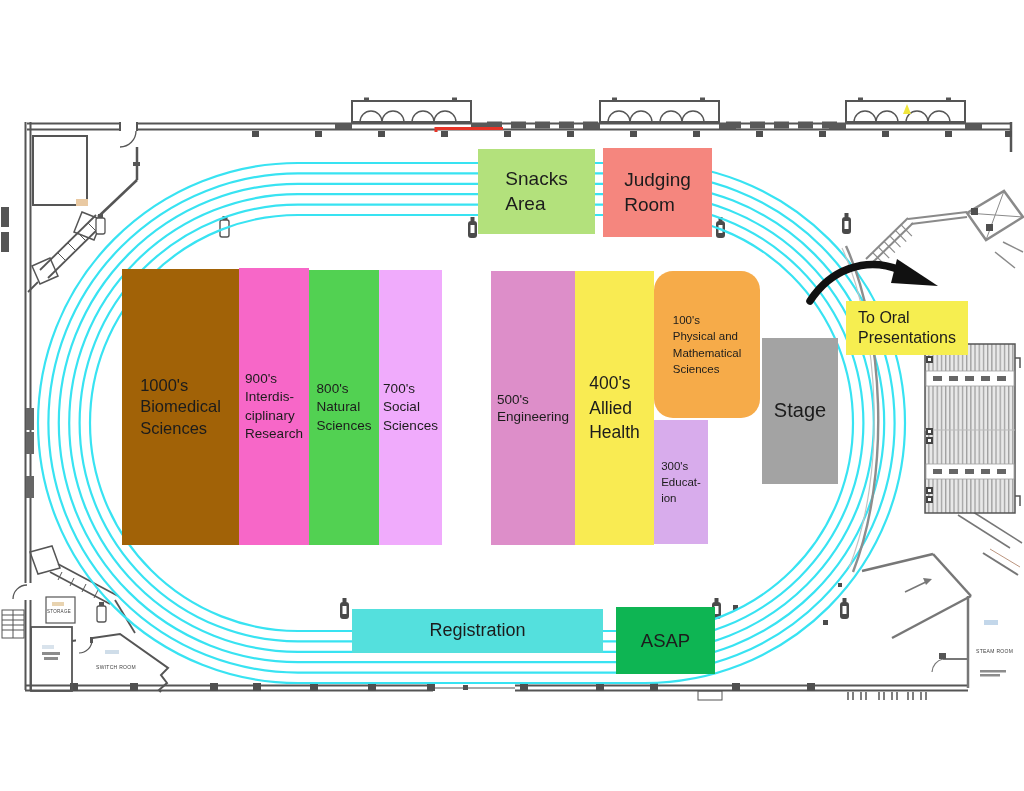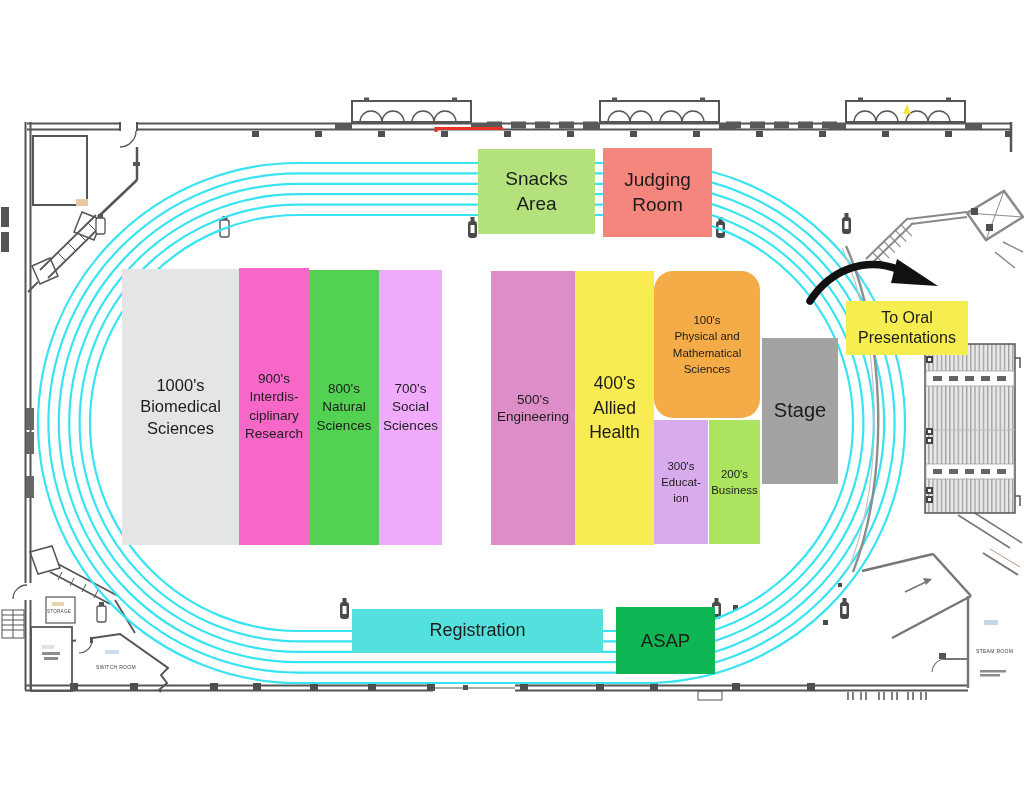--- a/index.html
+++ b/index.html
@@ -1,20 +1,20 @@
 <!DOCTYPE html>
 <html><head>
 <meta charset="utf-8">
 <style>
   html,body{margin:0;padding:0;background:#ffffff;}
   .canvas{position:relative;width:1024px;height:791px;background:#ffffff;overflow:hidden;
           font-family:"Liberation Sans",sans-serif;}
   .plan-svg{position:absolute;left:0;top:0;z-index:1;}
   .zone{position:absolute;z-index:3;display:flex;align-items:center;justify-content:center;
-        text-align:center;white-space:pre-line;color:#1c1c1c;line-height:1.28;}
+        text-align:left;white-space:pre-line;color:#1c1c1c;line-height:1.28;}
   .plan-label{position:absolute;z-index:2;color:#3f3f3f;font-size:5px;letter-spacing:.3px;
               white-space:nowrap;}
 </style>
 </head>
 <body>
 
 <div class="canvas">
 
 <svg class="plan-svg" width="1024" height="791" viewBox="0 0 1024 791">
 
@@ -312,21 +312,21 @@
     <polygon points="938,286 897,259 891,283" fill="#111"></polygon>
   </g>
 </svg>
 
   <div class="zone" style="left: 478px; top: 149px; width: 117px; height: 85px; font-size: 19px; background: rgb(179, 225, 124);">Snacks
 Area</div>
 
   <div class="zone" style="left: 603px; top: 148px; width: 109px; height: 89px; font-size: 19px; background: rgb(245, 134, 126);">Judging
 Room</div>
 
-  <div class="zone" style="left: 122px; top: 269px; width: 117px; height: 276px; font-size: 16.5px; background: #e5e5e5;">1000's
+  <div class="zone" style="left: 122px; top: 269px; width: 117px; height: 276px; font-size: 16.5px; background: #a16207;">1000's
 Biomedical
 Sciences</div>
 
   <div class="zone" style="left: 239px; top: 268px; width: 70px; height: 277px; font-size: 13.5px; line-height: 1.35; background: rgb(247, 103, 200);">900's
 Interdis-
 ciplinary
 Research</div>
 
   <div class="zone" style="left: 309px; top: 270px; width: 70px; height: 275px; font-size: 13.5px; line-height: 1.35; background: rgb(82, 209, 82);">800's
 Natural
@@ -346,22 +346,20 @@
 
   <div class="zone" style="left: 654px; top: 271px; width: 106px; height: 147px; font-size: 11.5px; line-height: 1.4; background: rgb(246, 171, 73); border-radius: 19px;">100's
 Physical and
 Mathematical
 Sciences</div>
 
   <div class="zone" style="left: 654px; top: 420px; width: 54px; height: 124px; font-size: 11.5px; line-height: 1.4; background: rgb(216, 172, 236);">300's
 Educat-
 ion</div>
 
-  <div class="zone" style="left: 709px; top: 420px; width: 51px; height: 124px; font-size: 11.5px; line-height: 1.4; background: rgb(172, 228, 95);">200's
-Business</div>
 
   <div class="zone" style="left: 762px; top: 338px; width: 76px; height: 146px; font-size: 20px; background: #a3a3a3;">Stage</div>
 
   <div class="zone" style="left: 846px; top: 301px; width: 122px; height: 54px; font-size: 16px; background: rgb(246, 238, 80);">To Oral
 Presentations</div>
 
   <div class="zone" style="left: 352px; top: 593px; width: 251px; height: 44px; font-size: 18px; background: rgb(84, 224, 221); margin-top: 16px;">Registration</div>
 
   <div class="zone" style="left: 616px; top: 607px; width: 99px; height: 67px; font-size: 18.5px; background: rgb(14, 181, 83);">ASAP</div>
 

